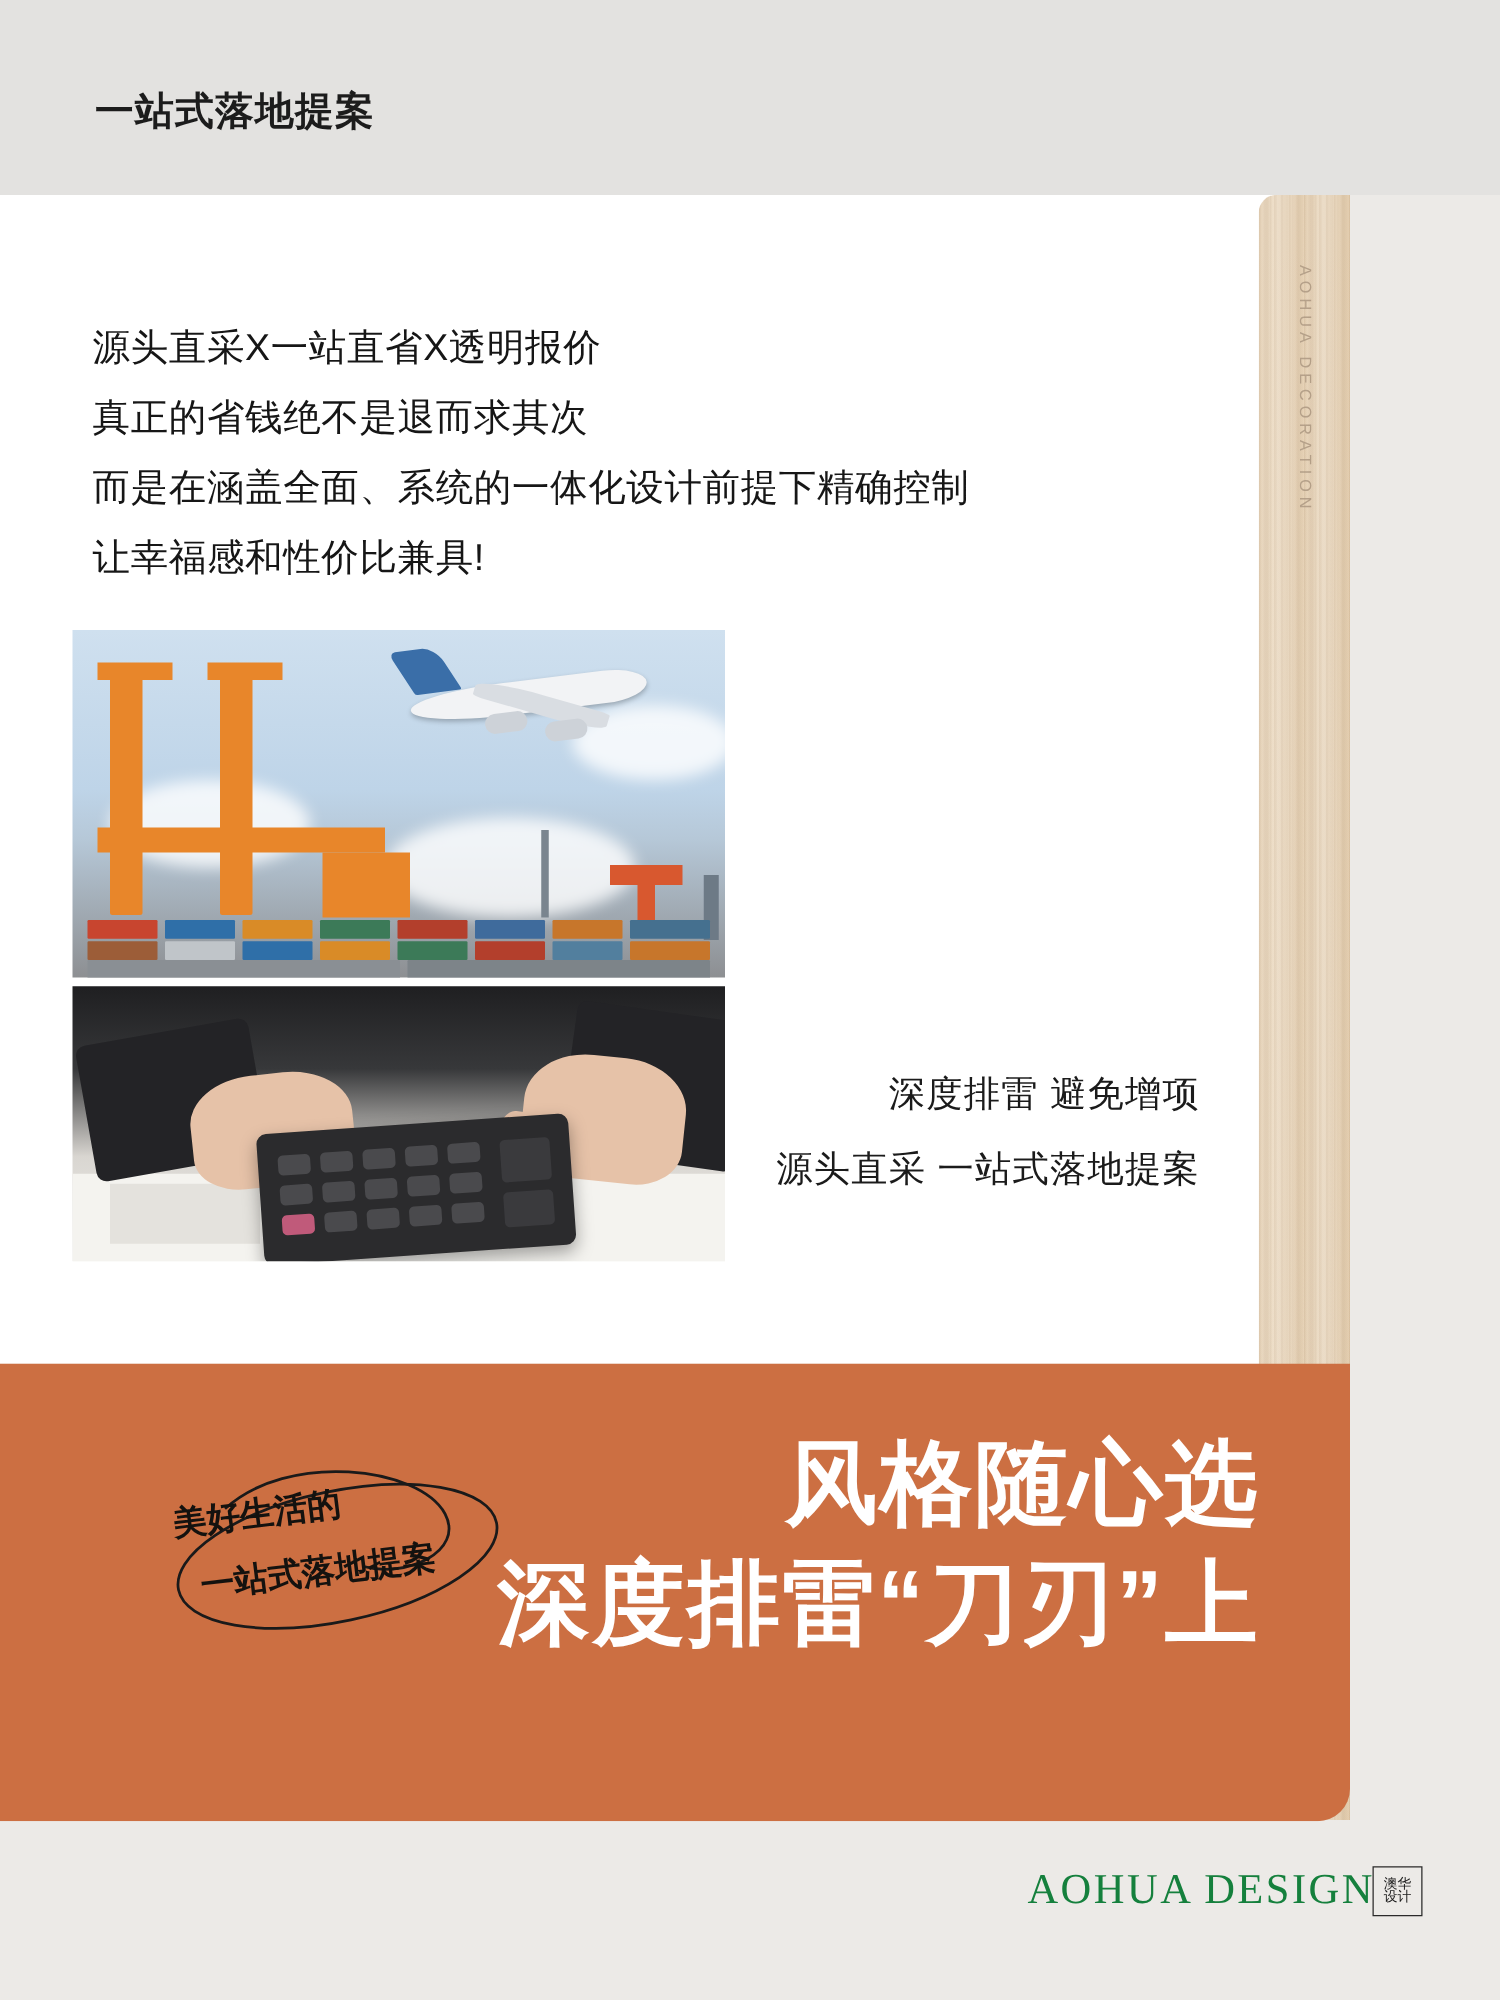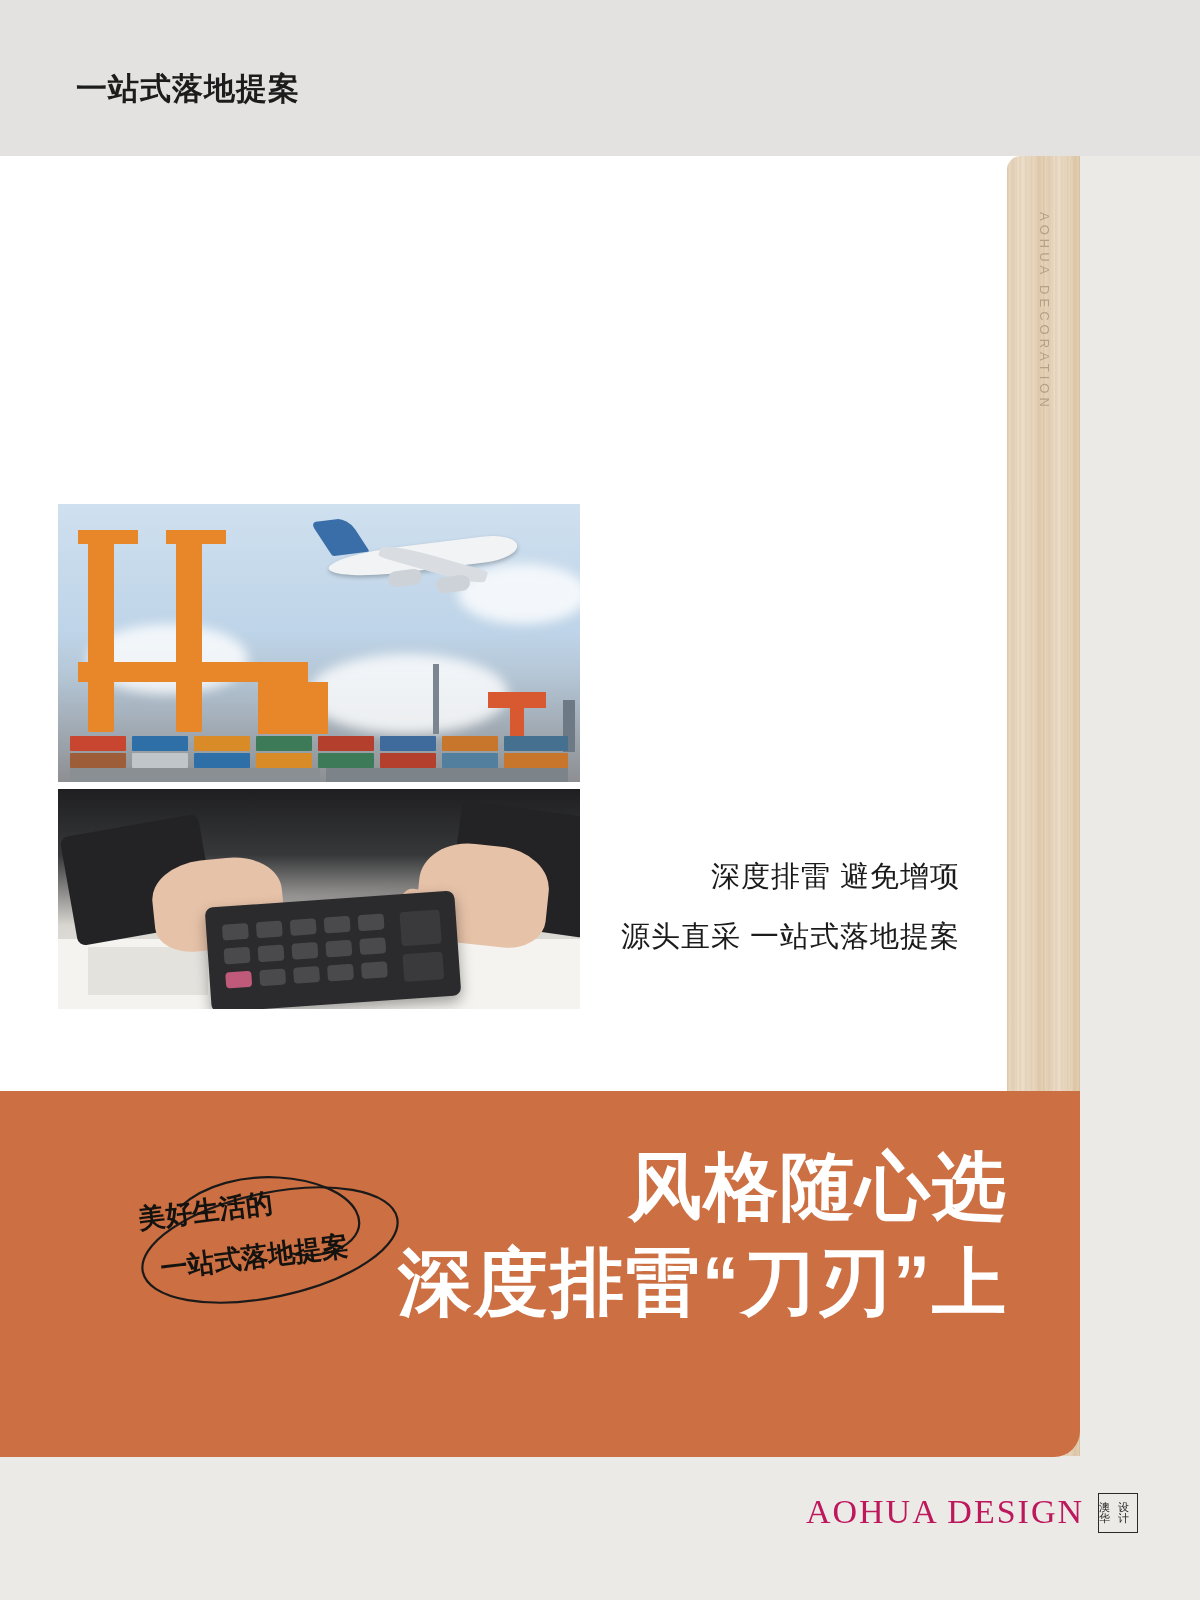--- a/index.html
+++ b/index.html
@@ -297,56 +297,63 @@
   .footer {
     position: absolute;
     left: 0;
     top: 1457px;
     width: 1200px;
     height: 143px;
     background: #eceae7;
   }
   .footer-brand {
     position: absolute;
-    right: 116px;
+    right: 100px;
     top: 36px;
     font-family: "Liberation Serif", "DejaVu Serif", serif;
     font-size: 34px;
     letter-spacing: 2px;
-    color: #be185d;
+    color: #15803d;
     white-space: nowrap;
   }
   .footer-logo {
     position: absolute;
     right: 62px;
     top: 36px;
     width: 38px;
     height: 38px;
     border: 1px solid #2a2a2a;
     display: flex;
+    flex-direction: column;
     align-items: center;
-    justify-content: space-between;
+    justify-content: center;
     line-height: 1;
   }
   .footer-logo span {
     font-size: 11px;
     color: #1c1c1c;
   }
 </style>
 </head>
 <body>
 
 <div class="page">
 
   <div class="header">
     <div class="header-title">一站式落地提案</div>
   </div>
 
   <div class="content-card">
 
+    <div class="intro">
+      <div class="intro-line">源头直采X一站直省X透明报价</div>
+      <div class="intro-line">真正的省钱绝不是退而求其次</div>
+      <div class="intro-line">而是在涵盖全面、系统的一体化设计前提下精确控制</div>
+      <div class="intro-line">让幸福感和性价比兼具!</div>
+    </div>
 
     <div class="photo photo-airport">
       <div class="sky-cloud" style="left:30px; top:120px; width:160px; height:70px;"></div>
       <div class="sky-cloud" style="left:250px; top:150px; width:200px; height:80px;"></div>
       <div class="sky-cloud" style="left:400px; top:60px; width:130px; height:60px;"></div>
 
       <div class="crane crane-tower" style="left:30px; top:28px; height:200px;"></div>
       <div class="crane crane-tower" style="left:118px; top:28px; height:200px;"></div>
       <div class="crane crane-arm" style="left:20px; top:26px; width:60px;"></div>
       <div class="crane crane-arm" style="left:108px; top:26px; width:60px;"></div>

